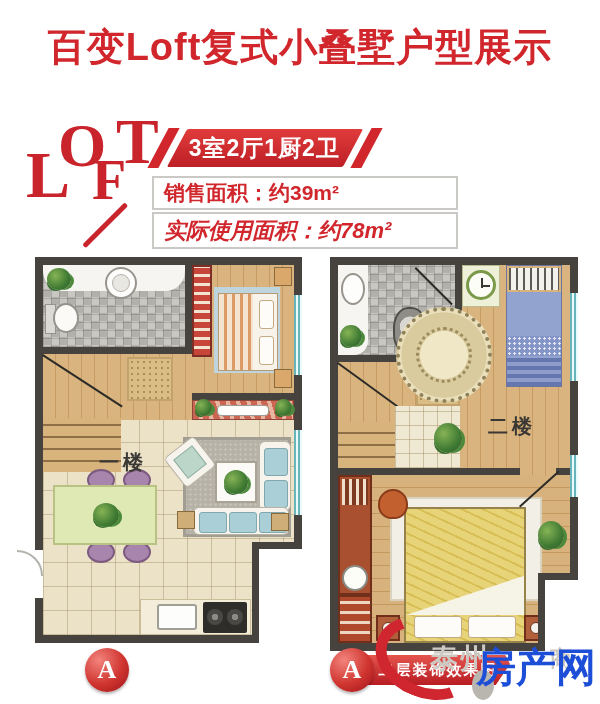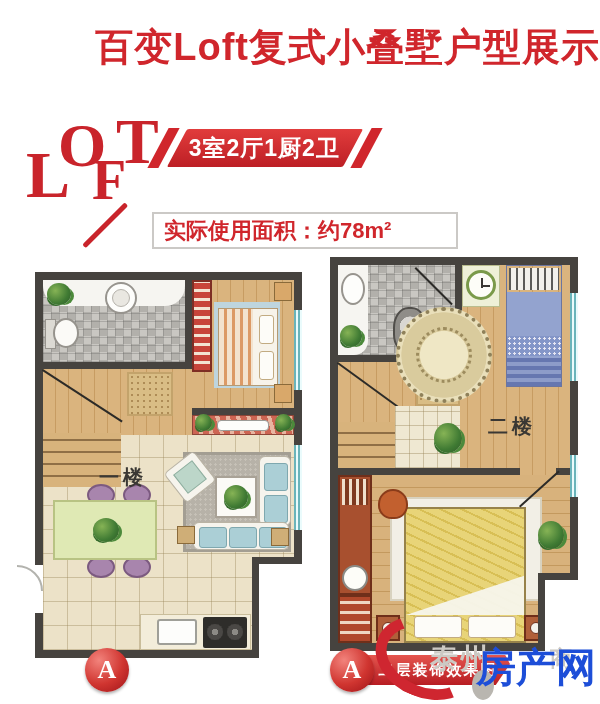--- a/index.html
+++ b/index.html
@@ -1,21 +1,21 @@
 <!DOCTYPE html>
 <html><head>
 <meta charset="utf-8">
 <style>
   html,body{margin:0;padding:0;background:#fff;}
   .page{position:relative;width:600px;height:704px;background:#fff;overflow:hidden;
         font-family:"Liberation Sans",sans-serif;}
   .abs{position:absolute;}
 
   
-  .title{position:absolute;top:22px;left:0;width:100%;text-align:right;
+  .title{position:absolute;top:22px;left:0;width:100%;text-align:center;
          font-size:38px;font-weight:bold;color:#d0262c;letter-spacing:1px;}
 
   .logo{position:absolute;left:28px;top:116px;width:122px;height:142px;color:#c9242b;}
   .logo span{position:absolute;font-family:"Liberation Serif",serif;font-weight:bold;line-height:1;}
   .logo .gl0{left:-2px;top:26px;font-size:66px;}
   .logo .gl1{left:30px;top:-2px;font-size:62px;}
   .logo .gl2{left:64px;top:36px;font-size:56px;}
   .logo .gl3{left:88px;top:-6px;font-size:64px;}
   .logo .slash{position:absolute;left:56px;top:128px;width:60px;height:5px;background:#c9242b;
                transform:rotate(-45deg);transform-origin:left center;border-radius:2px;}
@@ -24,25 +24,25 @@
   .style-label{font-size:32px;font-weight:bold;color:#d0262c;letter-spacing:1px;}
   .redslash{width:11px;height:40px;background:#d0262c;transform:skewX(-28deg);margin:0 8px;}
   .rooms-banner{height:38px;width:176px;background:linear-gradient(#e13c3c,#bd1f25);
                 transform:skewX(-28deg);display:flex;align-items:center;justify-content:center;
                 border-radius:2px;}
   .rooms-banner span{transform:skewX(28deg);color:#fff;font-size:23px;font-weight:bold;letter-spacing:1px;}
 
   .area-box{position:absolute;left:152px;width:306px;border:2px solid #cbc9c6;background:#fff;
             color:#d0262c;font-weight:bold;display:flex;align-items:center;padding-left:10px;box-sizing:border-box;}
   .area1{top:176px;height:34px;font-size:21px;}
-  .area2{top:212px;height:37px;font-size:22px;}
+  .area2{top:212px;height:37px;font-size:22px;font-style:italic;}
 
   
   .plan{position:absolute;background:#fff;border:8px solid #46433f;box-sizing:border-box;}
-  .plan1{left:35px;top:272px;width:267px;height:386px;}
+  .plan1{left:35px;top:257px;width:267px;height:386px;}
   .plan2{left:330px;top:257px;width:248px;height:394px;}
   .wall{position:absolute;background:#46433f;}
   .notch{position:absolute;background:#fff;border-left:7px solid #46433f;border-top:7px solid #46433f;z-index:30;}
   .n1{right:-8px;bottom:-8px;width:43px;height:94px;}
   .n2{right:-8px;bottom:-8px;width:33px;height:71px;}
   .window{position:absolute;right:-8px;width:8px;z-index:31;
     background:linear-gradient(90deg,#69b4ba 0 2px,#eafbfc 2px 4px,#69b4ba 4px 6px,#eafbfc 6px 8px);}
 
   
   .tile{background-color:#ece2c8;background-image:
@@ -212,20 +212,23 @@
   </div>
 
   <div class="style-row">
     <i class="redslash"></i>
     <div class="rooms-banner">
       <span>3室2厅1厨2卫</span>
     </div>
     <i class="redslash"></i>
   </div>
 
+  <div class="area-box area1">
+    <span>销售面积：约39m²</span>
+  </div>
   <div class="area-box area2">
     <span>实际使用面积：约78m²</span>
   </div>
 
   <div class="plan plan1">
     <div class="abs tile" style="inset:0;"></div>
 
     <div class="abs bath1 mosaic">
       <div class="bath1-white"></div>
       <div class="plant" style="position:absolute;left:4px;top:3px;width:24px;height:22px;"></div>

